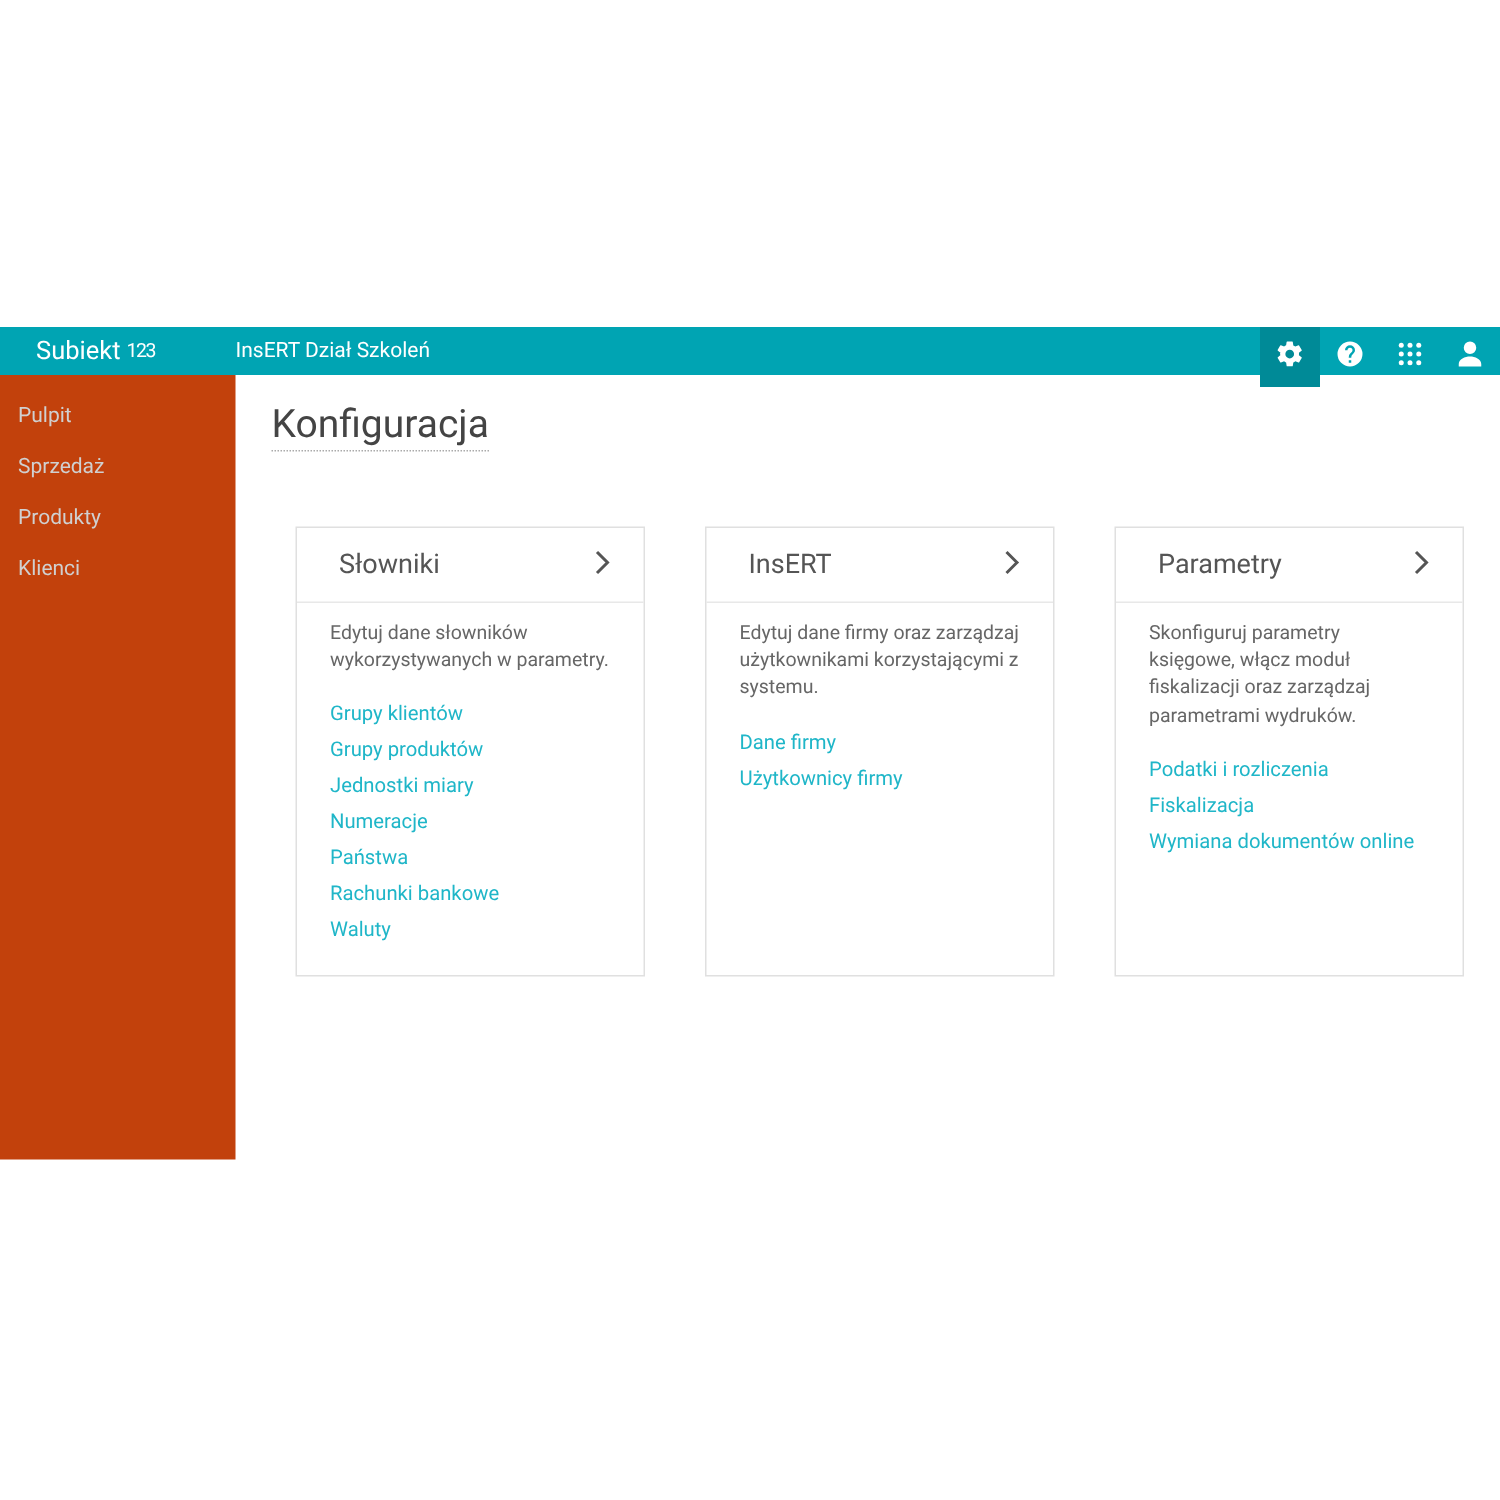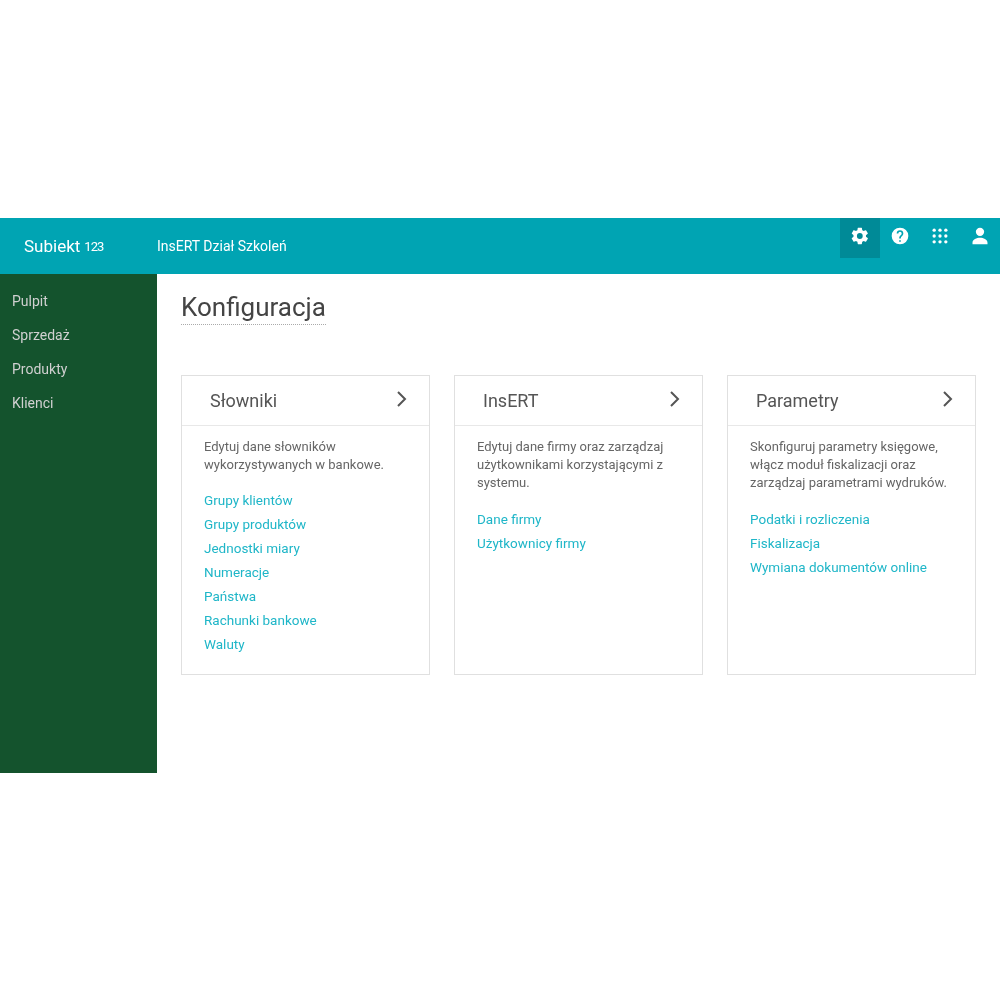--- a/index.html
+++ b/index.html
@@ -13,21 +13,21 @@
   .app {
     position: absolute;
     top: 218px;
     left: 0;
     width: 1000px;
     height: 555px;
     display: flex;
     flex-direction: column;
   }
   .topbar {
-    height: 56px;
+    height: 32px;
     background: #00a4b3;
     display: flex;
     align-items: center;
     color: #fff;
   }
   .logo {
     width: 157px;
     padding-left: 24px;
     font-size: 17px;
     font-weight: 400;
@@ -62,21 +62,21 @@
     background: #008a97;
   }
   .topbar-icon svg { width: 20px; height: 20px; fill: #fff; }
   .body {
     flex: 1;
     display: flex;
     min-height: 0;
   }
   .sidebar {
     width: 157px;
-    background: #14532d;
+    background: #c2410c;
     padding-top: 10px;
   }
   .sidebar-item {
     padding: 9px 12px;
     color: #d0d0d0;
     font-size: 14px;
     cursor: pointer;
   }
   .main {
     flex: 1;
@@ -93,20 +93,21 @@
     margin-bottom: 50px;
   }
   .cards {
     display: flex;
     gap: 24px;
   }
   .card {
     border: 1px solid #e0e0e0;
     width: 252px;
     padding: 0;
+    margin-left: 16px;
   }
   .card-header {
     display: flex;
     align-items: center;
     justify-content: space-between;
     padding: 14px 22px 14px 28px;
     cursor: pointer;
   }
   .card-title {
     font-size: 18px;
@@ -204,21 +205,21 @@
       <div class="cards">
 
         <div class="card">
           <div class="card-header">
             <span class="card-title">Słowniki</span>
             <span><svg viewBox="0 0 10 16">
                   <path d="M1 1l7 7-7 7" fill="none" stroke="#555" stroke-width="2"></path>
                 </svg></span>
           </div>
           <div class="card-body">
-            <div class="card-desc">Edytuj dane słowników wykorzystywanych w bankowe.</div>
+            <div class="card-desc">Edytuj dane słowników wykorzystywanych w parametry.</div>
             <div class="card-links">
               <a class="card-link">Grupy klientów</a>
               <a class="card-link">Grupy produktów</a>
               <a class="card-link">Jednostki miary</a>
               <a class="card-link">Numeracje</a>
               <a class="card-link">Państwa</a>
               <a class="card-link">Rachunki bankowe</a>
               <a class="card-link">Waluty</a>
             </div>
           </div>

